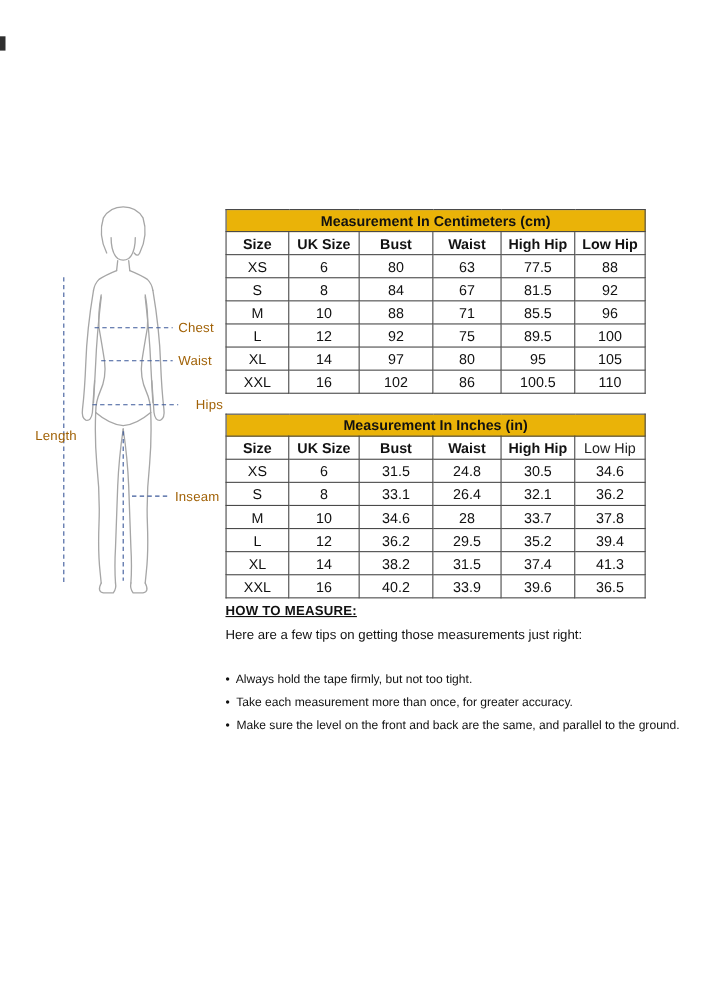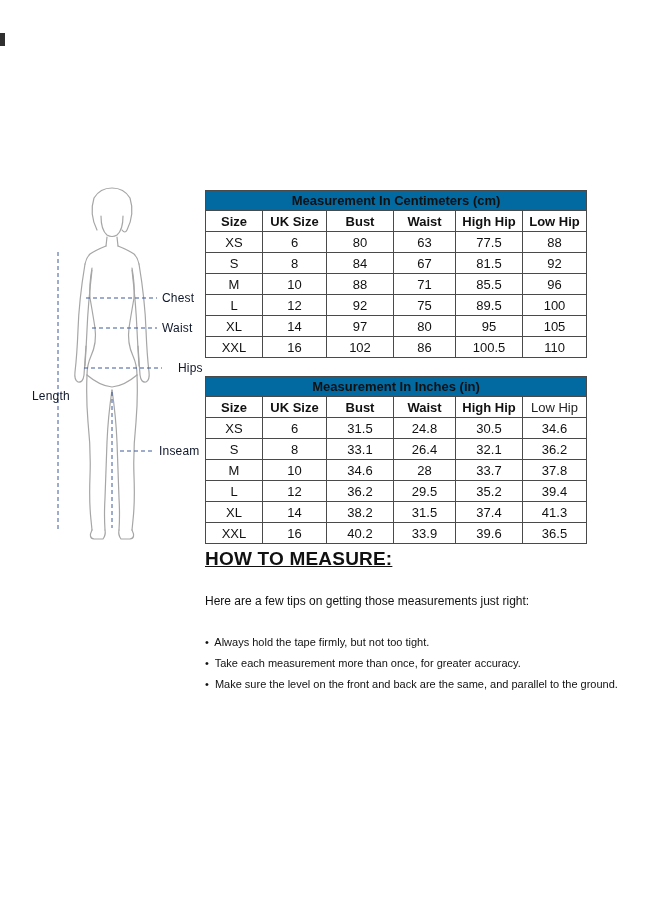--- a/index.html
+++ b/index.html
@@ -8,46 +8,46 @@
     width: 660px; height: 900px;
     font-family: "Liberation Sans", sans-serif;
     color: #111;
   }
   .page { position: relative; width: 660px; height: 900px; background: #fff; overflow: hidden; }
 
   .corner-mark { position: absolute; left: 0; top: 33px; width: 5px; height: 13px; background: #2f2f2f; }
 
   
   .fig-svg { position: absolute; left: 0; top: 180px; width: 200px; height: 380px; }
-  .fig-label { position: absolute; font-size: 12px; color: #0f172a; letter-spacing: .2px; }
+  .fig-label { position: absolute; font-size: 12px; color: #a16207; letter-spacing: .2px; }
   .lbl-chest  { left: 162px; top: 291px; }
   .lbl-waist  { left: 162px; top: 321px; }
   .lbl-hips   { left: 178px; top: 361px; }
   .lbl-length { left: 32px;  top: 389px; }
   .lbl-inseam { left: 159px; top: 444px; }
 
   
   .size-table {
     position: absolute; left: 205px; width: 381px;
     border-collapse: collapse; table-layout: fixed;
     font-size: 13px; color: #111; background: #fff;
   }
   #table-cm { top: 190px; }
   #table-in { top: 376px; }
   .size-table th, .size-table td {
     border: 1px solid #4a4a4a; text-align: center; vertical-align: middle;
     height: 21px; padding: 0 2px; font-weight: 400;
   }
   .size-table thead tr.col-row th { font-weight: 700; }
-  .size-table .tbl-title { background: #0369a1; font-weight: 700; height: 20px; }
+  .size-table .tbl-title { background: #eab308; font-weight: 700; height: 20px; }
   #table-in thead tr.col-row th:last-child { font-weight: 400; color: #222; }
 
   
   .howto { position: absolute; left: 205px; top: 548px; width: 452px; }
-  .howto h3 { font-size: 19px; font-weight: 700; text-decoration: underline; margin-bottom: 24px; letter-spacing: .2px; }
+  .howto h3 { font-size: 12px; font-weight: 700; text-decoration: underline; margin-bottom: 8px; letter-spacing: .2px; }
   .howto p  { font-size: 12px; margin-bottom: 0; }
   .howto ul { list-style: none; margin-top: 24px; }
   .howto li { font-size: 11px; line-height: 21px; white-space: nowrap; }
   .howto .bullet { margin-right: 3px; }
 </style>
 </head>
 <body>
 
 <div class="page">
 

